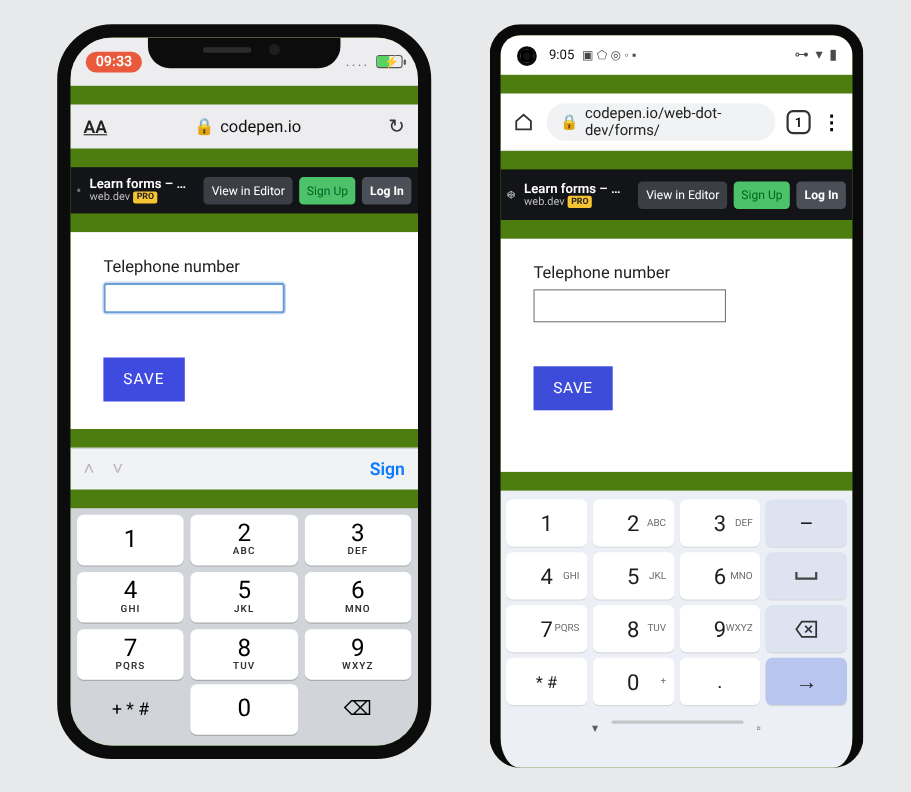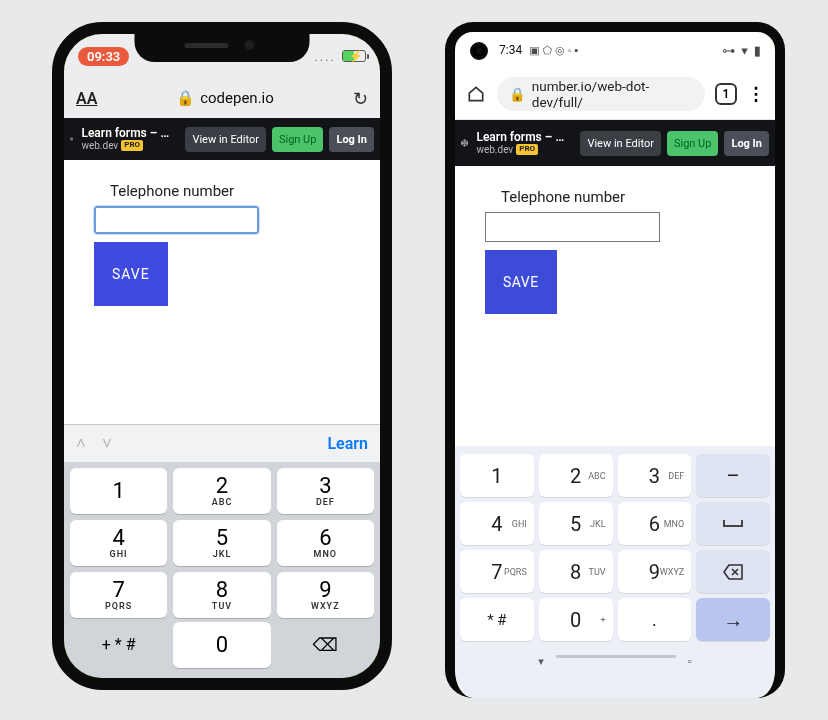--- a/index.html
+++ b/index.html
@@ -28,20 +28,21 @@
 
   .stage{position:relative;width:828px;height:720px;padding:18px 28px;}
 
   
   .phone{
     position:absolute;
     width:340px;
     display:flex;flex-direction:column;
     background:#4d7c0f;
     overflow:hidden;
+    gap:17px;
   }
   .iphone{
     left:52px;top:22px;height:668px;
     border:12px solid var(--ios-black);
     border-radius:50px;
   }
   .android{
     left:445px;top:22px;height:676px;
     border:10px solid var(--android-black);
     border-radius:28px;
@@ -135,26 +136,26 @@
   .pro-tag{background:var(--pro-tag);color:#222;border-radius:2px;font-size:8px;
     font-weight:700;padding:1px 3px;}
   .cp-btn{border:none;border-radius:4px;font-size:11px;padding:6px 7px;color:#fff;white-space:nowrap;}
   .btn-view{background:var(--toolbar-grey);}
   .btn-signup{background:var(--signup-green);color:#062;}
   .btn-login{background:var(--login-grey);font-weight:bold;}
   .flex-spacer{flex:1;}
 
   
   .page{flex:1;background:#fff;padding:22px 30px;}
-  .field-label{font-size:15px;color:#222;margin-bottom:6px;margin-left:16px;}
+  .field-label{font-size:15px;color:#222;margin-bottom:6px;}
   .tel-input{width:165px;height:28px;border:1px solid #888;padding:2px 5px;font-size:14px;}
   .iphone .tel-input{border:2px solid #6b9dd9;outline:1px solid #c9dbf0;border-radius:3px;}
   .android .tel-input{width:175px;height:30px;border:1px solid #777;}
-  .save-btn{margin-top:8px;background:var(--save-blue);color:#fff;border:none;
-    padding:24px 18px;font-size:14px;letter-spacing:1px;}
+  .save-btn{margin-top:40px;background:var(--save-blue);color:#fff;border:none;
+    padding:12px 18px;font-size:14px;letter-spacing:1px;}
   .android .save-btn{background:var(--save-blue-android);letter-spacing:0.5px;}
 
   
   .kbd-accessory{height:38px;background:#f1f2f3;border-top:0.5px solid #c5c7c9;display:flex;
     align-items:center;padding:0 12px;justify-content:space-between;font-size:17px;}
   .kbd-accessory .arrows{display:flex;gap:16px;}
   .kbd-accessory .arrow{color:#b8b8bb;}
   .kbd-accessory .done{color:var(--done-blue);font-weight:600;font-size:16px;}
 
   
@@ -245,21 +246,21 @@
     <div>
       <button class="save-btn">SAVE</button>
     </div>
   </div>
 
   <div class="kbd-accessory">
     <div class="arrows">
       <span class="arrow">˄</span>
       <span class="arrow">˅</span>
     </div>
-    <span class="done">Learn</span>
+    <span class="done">Sign</span>
   </div>
 
   <div class="ios-kbd">
     <div id="ios-kbd-rows">
           <div class="krow">
             <button class="key">
               <span class="num">1</span>
             </button>
             <button class="key">
               <span class="num">2</span>
@@ -313,39 +314,39 @@
   </div>
 </div>
 
 <div class="phone android">
   <span class="side-btn right1"></span>
   <span class="side-btn right2"></span>
   <div class="cam"></div>
 
   <div class="status">
     <div class="status-left">
-      <span>7:34</span>
+      <span>9:05</span>
       <span id="and-left-glyphs"><span class="glyph">▣</span> <span class="glyph">⬠</span> <span class="glyph">◎</span> <span class="glyph">◦</span> <span class="glyph">▪</span> </span>
     </div>
     <div class="status-right" id="and-right-glyphs">
           <span class="glyph">⊶</span> 
           <span class="glyph">▾</span> 
           <span class="glyph">▮</span> 
         </div>
   </div>
 
   <div class="android-urlbar">
     <span class="home-btn">
       <svg viewBox="0 0 24 24" width="20" height="20">
             <path d="M4 11 12 4l8 7v9H4z" fill="none" stroke="#333" stroke-width="2"></path>
           </svg>
     </span>
     <div class="omnibox">
       <span>🔒</span>
-      <span>number.io/web-dot-dev/full/</span>
+      <span>codepen.io/web-dot-dev/forms/</span>
     </div>
     <span class="tab-count">1</span>
     <span class="menu-dots">⋮</span>
   </div>
 
   <div class="cp-bar">
     <svg class="cp-logo" viewBox="0 0 26 26">
       <path d="M13 2 24 9v8l-11 7L2 17V9z" fill="none" stroke="#fff" stroke-width="2"></path>
       <path d="M2 9 13 16 24 9M2 17 13 10l11 7M13 2v8M13 24v-8" fill="none" stroke="#fff" stroke-width="2"></path>
     </svg>

